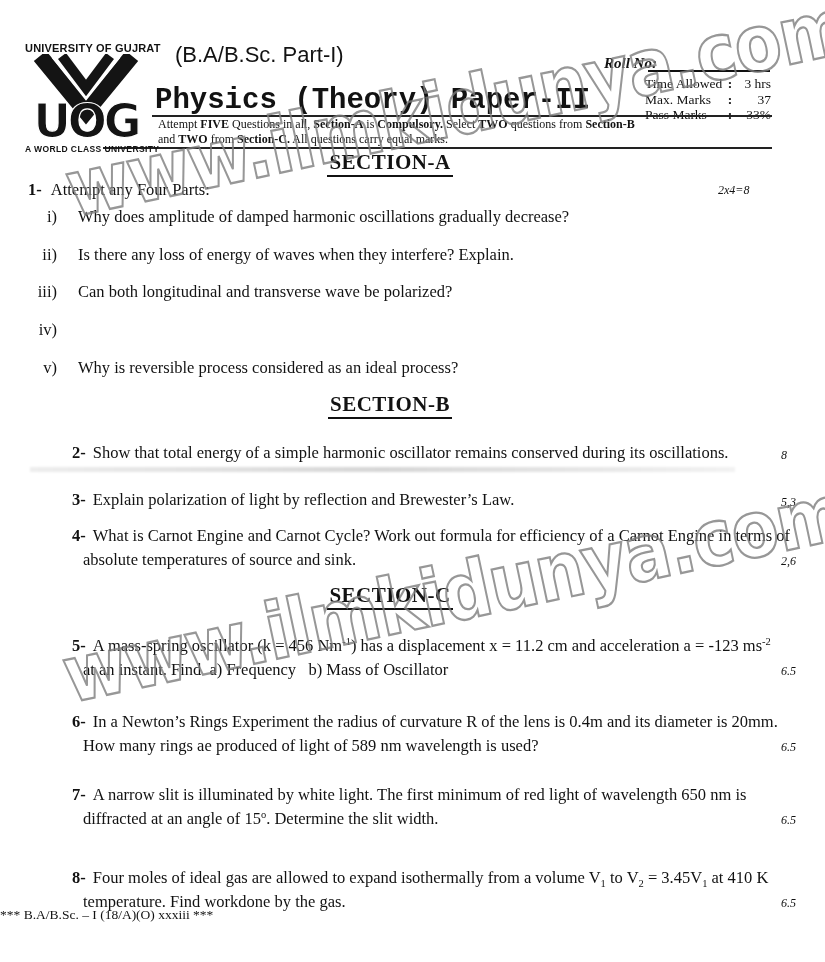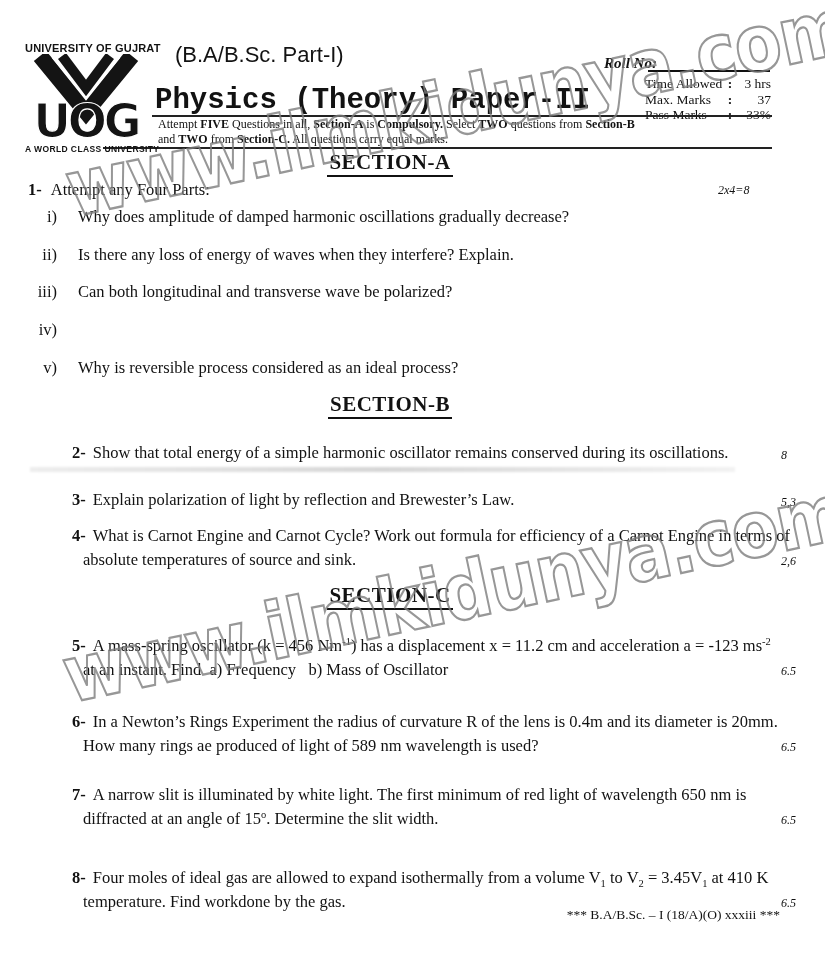--- a/index.html
+++ b/index.html
@@ -59,21 +59,21 @@
   .q2{top:441px;} .q3{top:488px;} .q4{top:524px;} .q5{top:634px;}
   .q6{top:710px;} .q7{top:783px;} .q8{top:866px;}
 
   sup{font-size:10.5px;line-height:0;}
   sub{font-size:10.5px;line-height:0;}
 
   .artifact{position:absolute;left:30px;top:467px;width:705px;height:5px;
             background:linear-gradient(90deg,rgba(0,0,0,.07),rgba(0,0,0,.16),rgba(0,0,0,.05));
             filter:blur(1px);}
 
-  .footer{position:absolute;left:0;top:907px;width:780px;text-align:right;font-size:13.5px;}
+  .footer{position:absolute;left:0;top:907px;width:780px;text-align:left;font-size:13.5px;}
 </style>
 </head>
 <body>
 
 <div class="page">
 
   <div class="wm wm1">www.ilmkidunya.com</div>
   <div class="wm wm2">www.ilmkidunya.com</div>
 
   <div class="logo">

